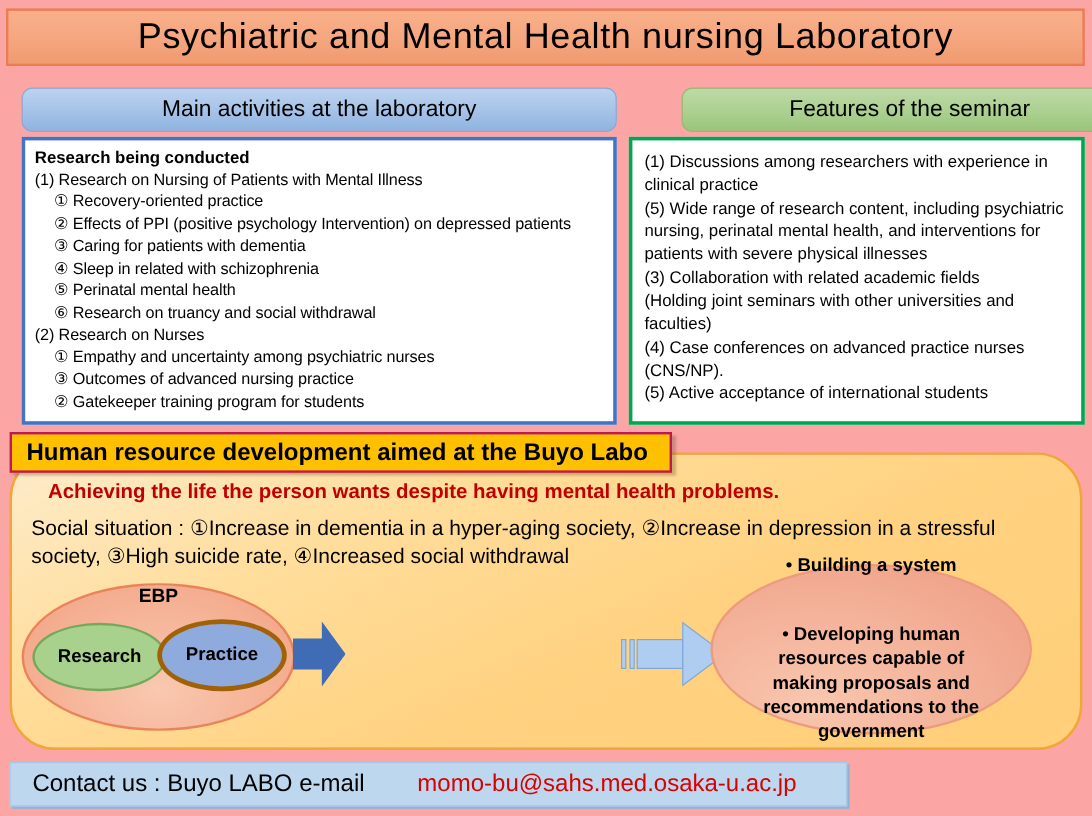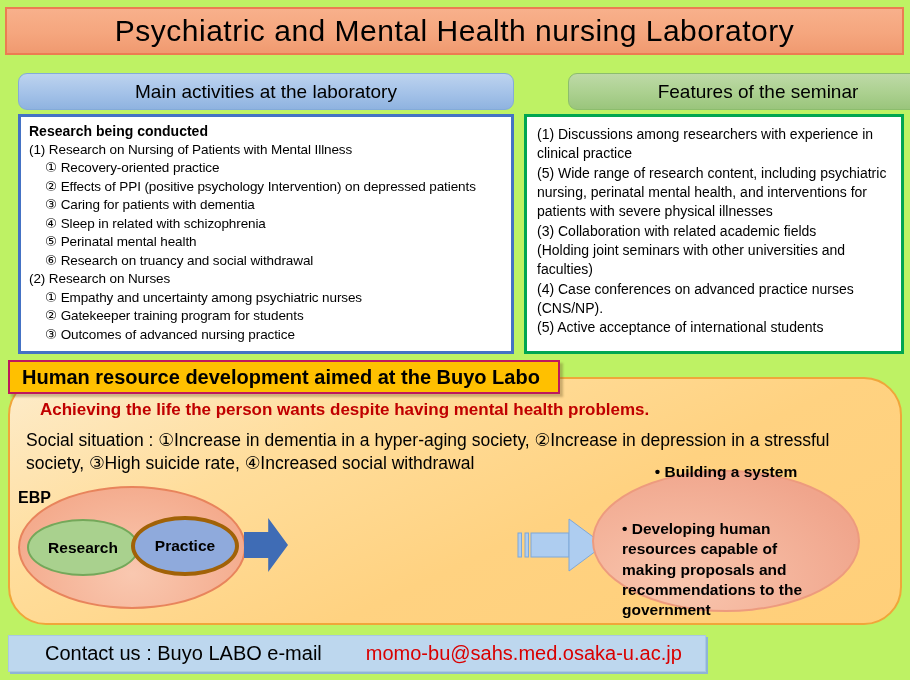--- a/index.html
+++ b/index.html
@@ -1,18 +1,18 @@
 <!DOCTYPE html>
 <html><head>
 <meta charset="utf-8">
 <style>
   html,body{margin:0;padding:0;background:#ffffff;}
   *{box-sizing:border-box;}
   .slide{
-    position:relative;width:910px;height:680px;background:#bef264;overflow:hidden;
+    position:relative;width:910px;height:680px;background:#fca5a5;overflow:hidden;
     font-family:"Liberation Sans","DejaVu Sans",sans-serif;color:#000;
   }
   
   .title-banner{
     position:absolute;left:5px;top:7px;width:899px;height:48px;
     background:linear-gradient(180deg,#f8b08b 0%,#f5a67e 55%,#f09a70 100%);
     border:2px solid #ec7c52;display:flex;align-items:center;justify-content:center;
     font-size:30px;letter-spacing:.5px;
   }
   
@@ -39,42 +39,42 @@
     background:linear-gradient(155deg,#fdeccb 0%,#ffdd9b 30%,#ffd281 60%,#ffcf79 100%);
   }
   .dev-header{
     position:absolute;left:8px;top:360px;width:552px;height:34px;background:#ffc000;
     border:2px solid #be185d;box-shadow:3px 3px 2px rgba(110,90,40,.35);
     display:flex;align-items:center;padding-left:12px;font-weight:bold;font-size:20px;z-index:3;
   }
   .goal-text{position:absolute;left:40px;top:400px;font-weight:bold;font-size:17px;color:#c00000;z-index:2;}
   .social-text{position:absolute;left:26px;top:429px;width:862px;font-size:17.5px;line-height:1.3;z-index:2;}
   
-  .el{position:absolute;display:flex;align-items:center;justify-content:center;border-radius:50%;z-index:2;gap:37px;}
+  .el{position:absolute;display:flex;align-items:center;justify-content:center;text-align:center;border-radius:50%;z-index:2;gap:37px;}
   .ebp-ellipse{left:18px;top:486px;width:228px;height:123px;
     background:radial-gradient(ellipse at 50% 72%,#f9c8b0 0%,#f4ab8d 75%);border:2px solid #e8845c;}
-  .ebp-label{position:absolute;left:18px;top:489px;width:228px;text-align:left;font-weight:bold;font-size:16px;z-index:3;}
+  .ebp-label{position:absolute;left:18px;top:489px;width:228px;text-align:center;font-weight:bold;font-size:16px;z-index:3;}
   .research-ellipse{left:27px;top:519px;width:112px;height:57px;
     background:#a9d18e;border:2px solid #74a85a;font-weight:bold;font-size:15.5px;z-index:3;}
   .practice-ellipse{left:131px;top:516px;width:108px;height:60px;
     background:#8faadc;border:4px solid #a16207;font-weight:bold;font-size:15.5px;z-index:4;}
   .arrow1{position:absolute;left:244px;top:518px;width:44px;height:54px;background:#3f6cb5;z-index:2;
     clip-path:polygon(0 26%,55% 26%,55% 0,100% 50%,55% 100%,55% 74%,0 74%);}
   .leaders-ellipse{left:283px;top:490px;width:237px;height:103px;
     background:linear-gradient(180deg,#416fb8 0%,#3a63ac 100%);border:2px solid #2e56a6;
     color:#fff;font-weight:bold;font-size:16px;line-height:1.27;padding:0 24px;}
   .striped-arrow{position:absolute;left:517px;top:515px;z-index:2;}
   .outcomes-ellipse{left:592px;top:470px;width:268px;height:142px;
     background:radial-gradient(ellipse at 32% 82%,#f9c6ae 0%,#f0a58c 78%);border:2px solid #ed9b7e;
     font-weight:bold;font-size:15.5px;line-height:1.3;flex-direction:column;padding:0 28px;}
   
   .contact-bar{
     position:absolute;left:8px;top:635px;width:698px;height:37px;background:#bdd7ee;
     border:1px solid #a9c8e4;box-shadow:2px 2px 0 #8fb4d8;
-    display:flex;align-items:center;padding-left:36px;font-size:20px;z-index:2;
+    display:flex;align-items:center;padding-left:18px;font-size:20px;z-index:2;
   }
   .contact-email{color:#d90000;margin-left:44px;}
 </style>
 </head>
 <body>
 
 <div class="slide">
 
   <div class="title-banner">Psychiatric and Mental Health nursing Laboratory</div>
 
@@ -85,22 +85,22 @@
     <div class="box-title">Research being conducted</div>
     <div class="ln">(1) Research on Nursing of Patients with Mental Illness</div>
     <div class="ln ind1">① Recovery-oriented practice</div>
     <div class="ln ind1">② Effects of PPI (positive psychology Intervention) on depressed patients</div>
     <div class="ln ind1">③ Caring for patients with dementia</div>
     <div class="ln ind1">④ Sleep in related with schizophrenia</div>
     <div class="ln ind1">⑤ Perinatal mental health</div>
     <div class="ln ind1">⑥ Research on truancy and social withdrawal</div>
     <div class="ln">(2) Research on Nurses</div>
     <div class="ln ind1">① Empathy and uncertainty among psychiatric nurses</div>
+    <div class="ln ind1">③ Outcomes of advanced nursing practice</div>
     <div class="ln ind1">② Gatekeeper training program for students</div>
-    <div class="ln ind1">③ Outcomes of advanced nursing practice</div>
   </div>
 
   <div class="contentbox box-green">
     <div class="feat">(1) Discussions among researchers with experience in clinical practice</div>
     <div class="feat">(5) Wide range of research content, including psychiatric nursing, perinatal mental health, and interventions for patients with severe physical illnesses</div>
     <div class="feat">(3) Collaboration with related academic fields</div>
     <div class="feat">(Holding joint seminars with other universities and faculties)</div>
     <div class="feat">(4) Case conferences on advanced practice nurses (CNS/NP).</div>
     <div class="feat">(5) Active acceptance of international students</div>
   </div>

